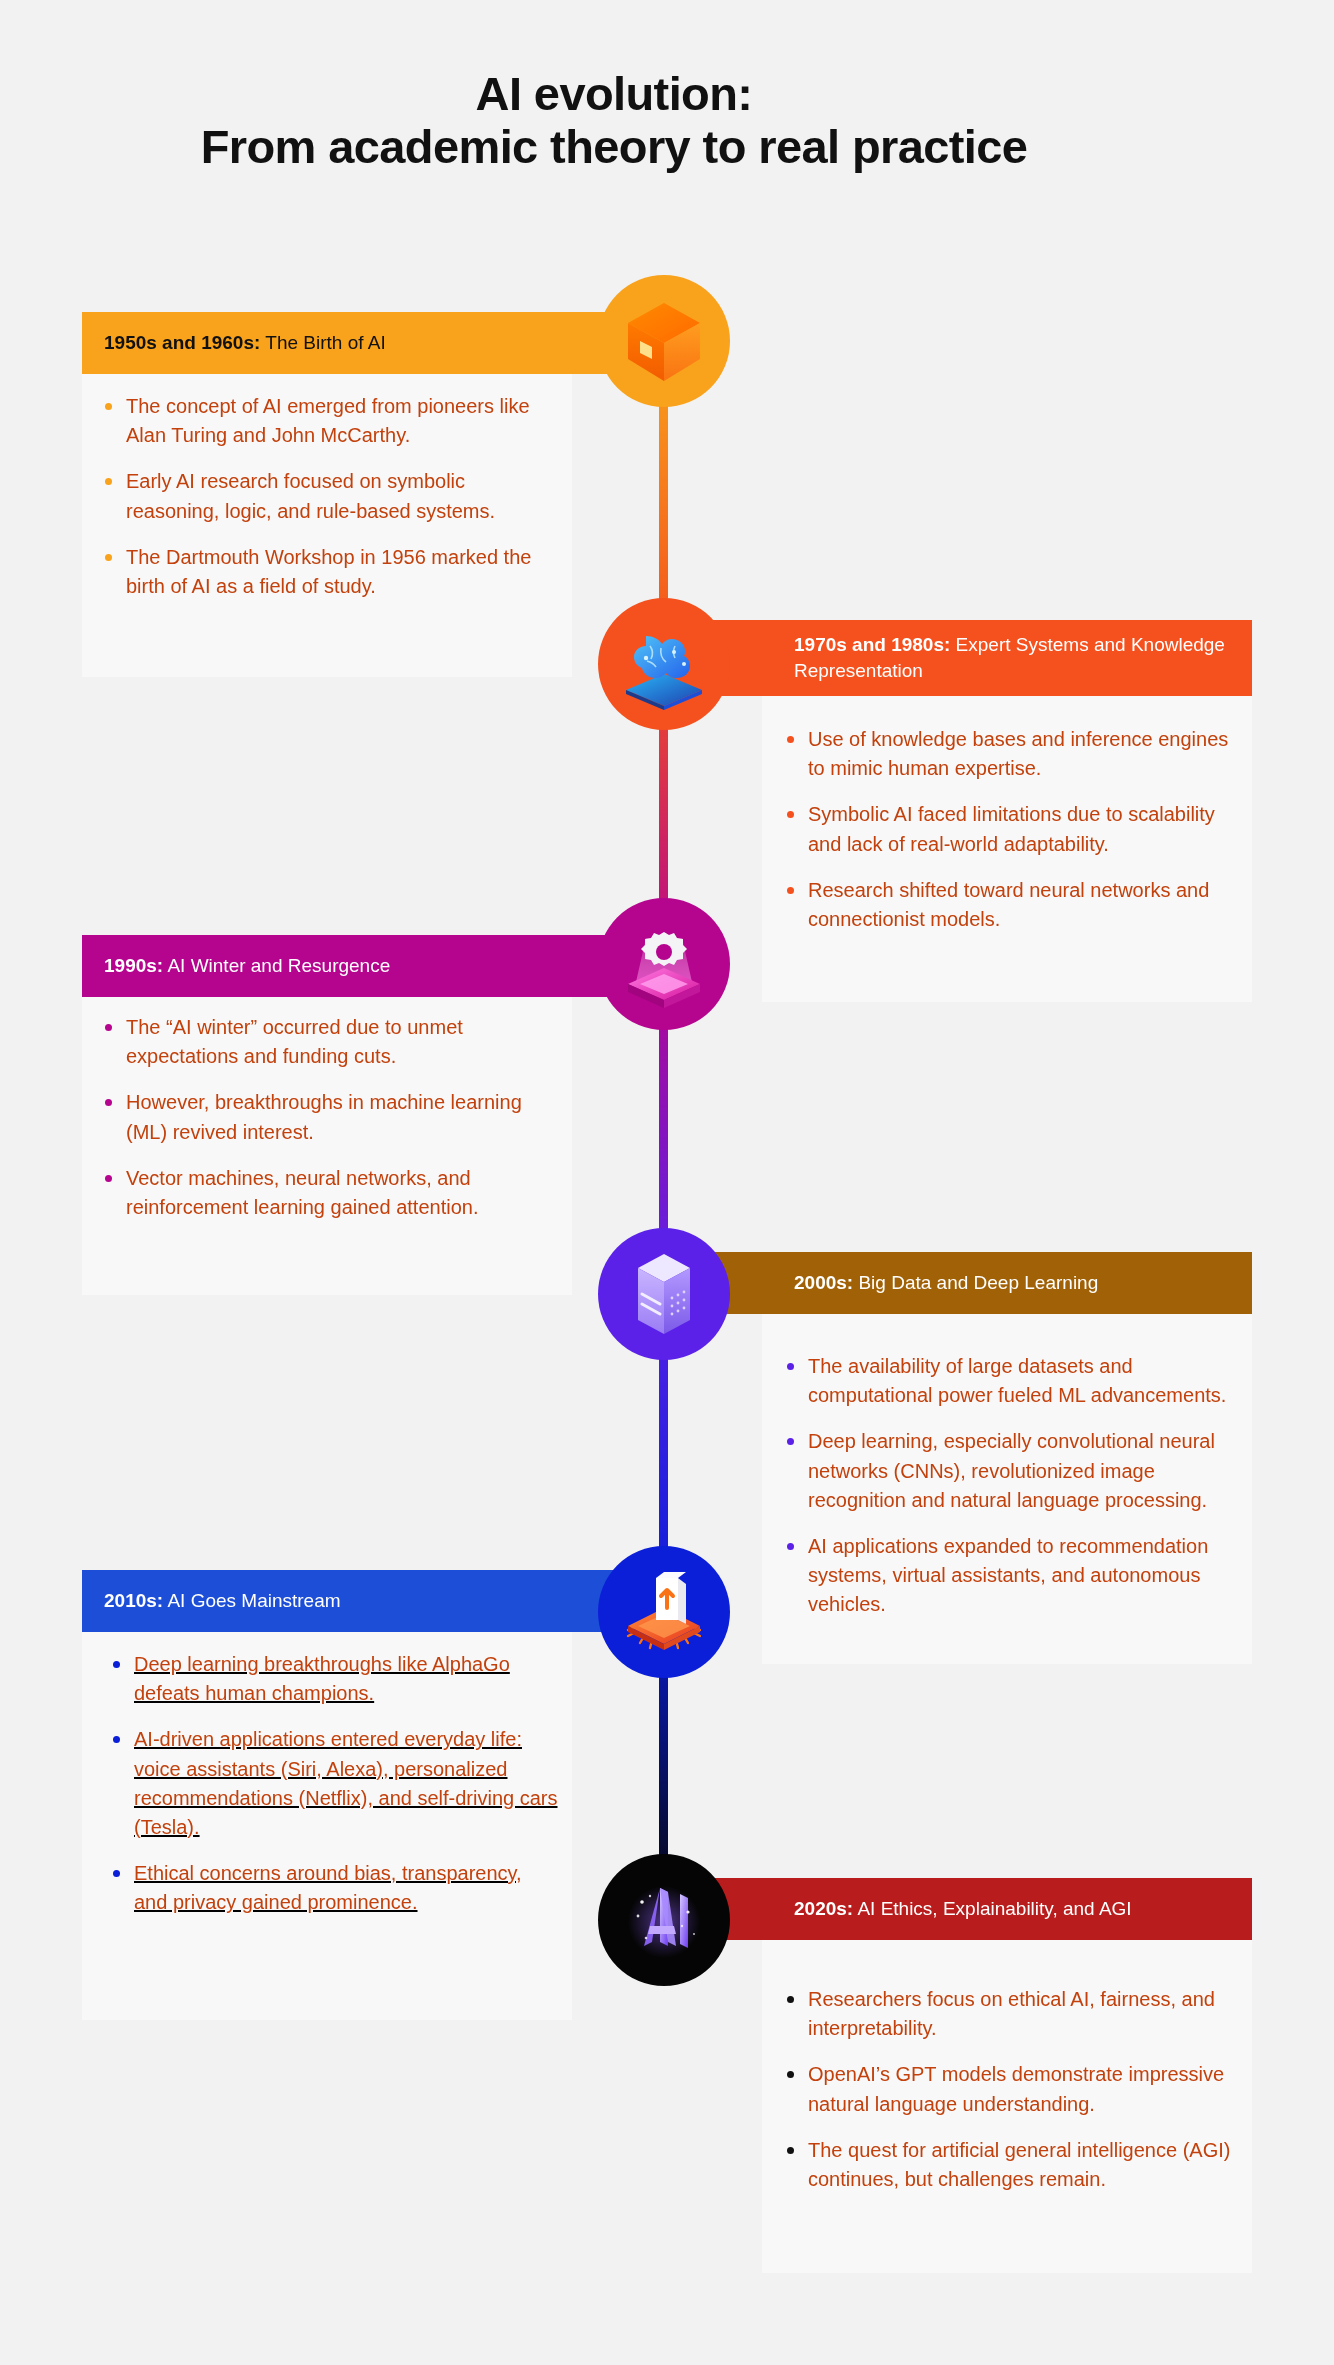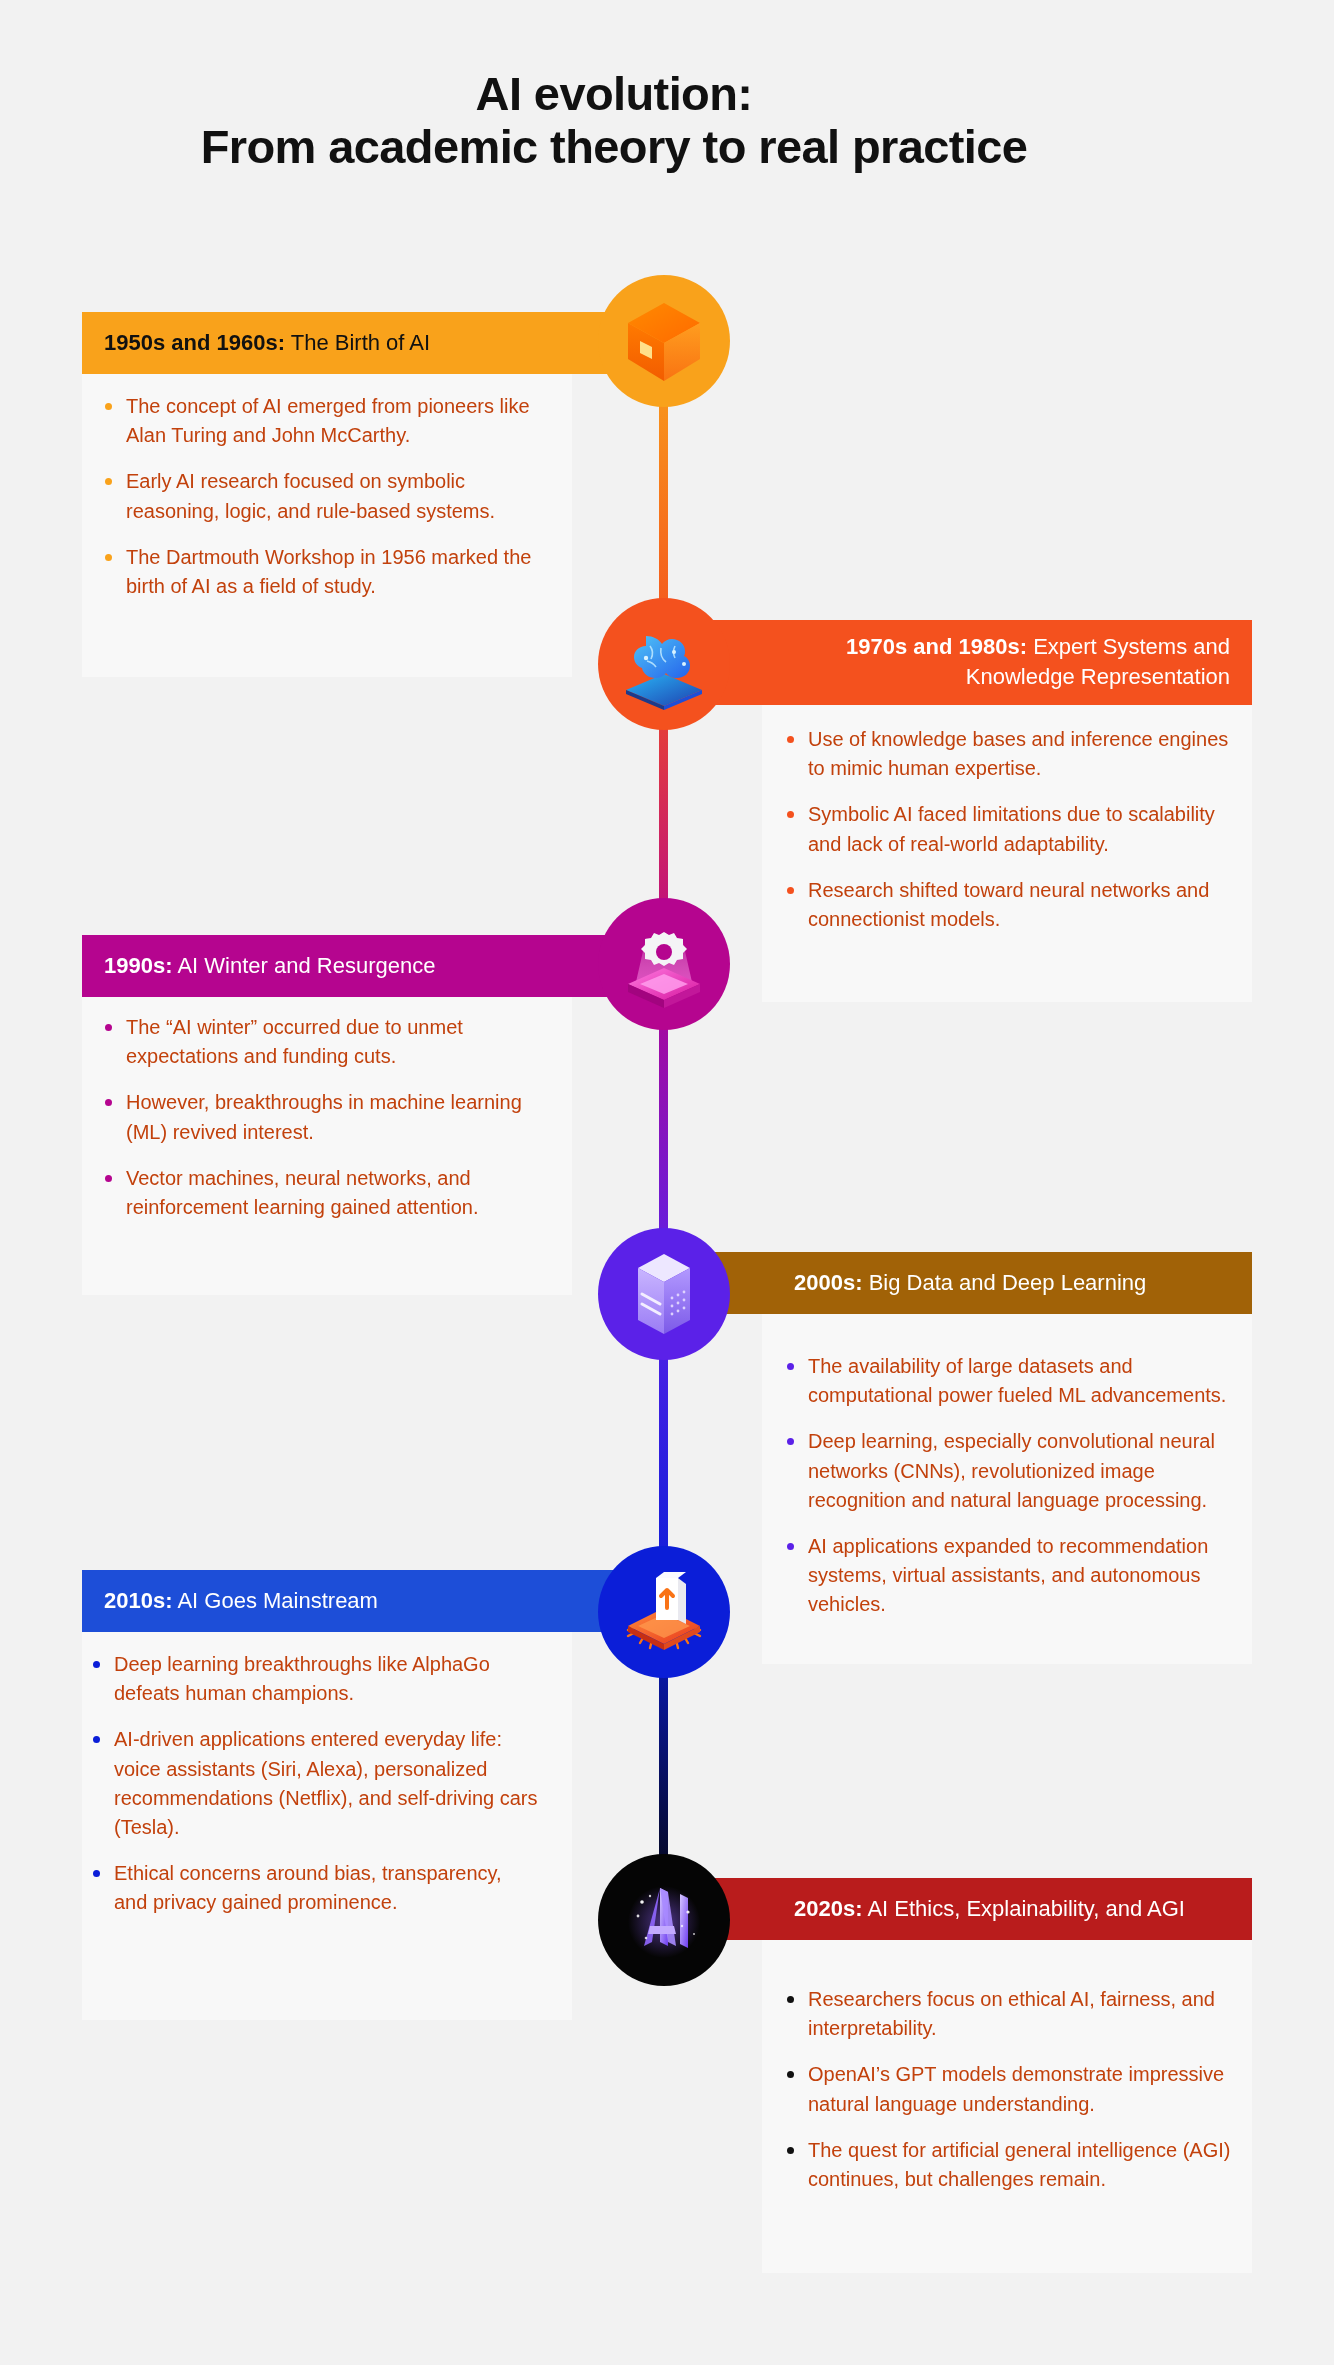--- a/index.html
+++ b/index.html
@@ -50,24 +50,23 @@
   .card-header {
     position: absolute;
     z-index: 6;
     box-sizing: border-box;
     display: flex;
     align-items: center;
     padding: 12px 22px;
     min-height: 62px;
   }
   .card-header-text {
-    font-size: 22px;
+    font-size: 19px;
     line-height: 1.38;
     font-weight: 400;
-    text-align: right;
   }
   .card-header-text b { font-weight: 700; }
 
   .bullets {
     position: absolute;
     margin: 0;
     padding: 0;
     list-style: none;
     z-index: 5;
   }
@@ -271,21 +270,21 @@
   </div>
 </div>
 
 <div class="section">
   <div class="card" style="left:82px;top:1570px;width:490px;height:450px;"></div>
   <div class="card-header" style="left:82px;top:1570px;width:562px;background:#1d4ed8;color:#ffffff;">
     <div class="card-header-text">
       <b>2010s:</b><span> AI Goes Mainstream</span>
     </div>
   </div>
-  <ul class="bullets" style="left:88px;top:1650px;width:450px;--dot:#0b1ed8;">
+  <ul class="bullets" style="left:108px;top:1650px;width:450px;text-decoration:underline;--dot:#0b1ed8;">
     <li>Deep learning breakthroughs like AlphaGo defeats human champions.</li>
     <li>AI-driven applications entered everyday life: voice assistants (Siri, Alexa), personalized recommendations (Netflix), and self-driving cars (Tesla).</li>
     <li>Ethical concerns around bias, transparency, and privacy gained prominence.</li>
   </ul>
   <div class="medallion" style="left:598px;top:1546px;background:#0b1ed8;">
     <svg width="96" height="96" viewBox="0 0 96 96" aria-hidden="true">
       <defs>
         <linearGradient id="chipG" x1="0" y1="0" x2="1" y2="1">
           <stop offset="0" stop-color="#ff8a3d"></stop>
             <stop offset="1" stop-color="#e8391c"></stop>

